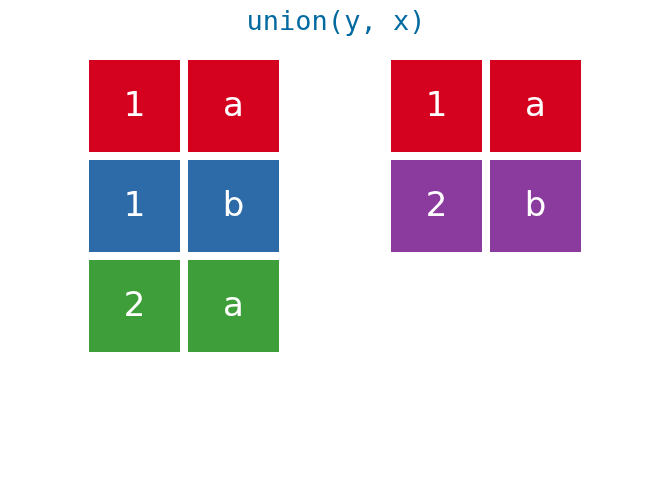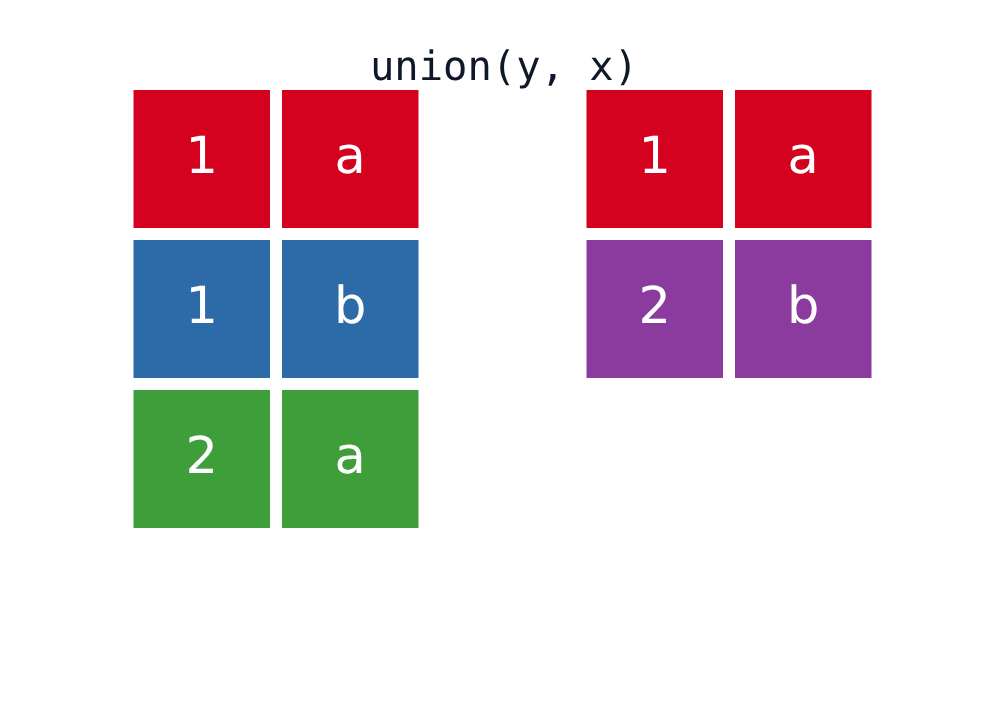--- a/index.html
+++ b/index.html
@@ -57,21 +57,21 @@
     line-height: 34px;
     padding-bottom: 4px;
     user-select: none;
   }
 </style>
 </head>
 <body>
 
 <div id="canvas" style="background: rgb(255, 255, 255);">
 
-  <div id="figure-title" style="color: #0f172a; margin-top: 24px;">union(y, x)</div>
+  <div id="figure-title" style="color: #0369a1;">union(y, x)</div>
 
   <div class="table-group" id="table-left">
 
     <div class="table-row">
       <div class="cell" style="background-color: rgb(212, 2, 31); color: rgb(255, 255, 255);">1</div>
       <div class="cell" style="background-color: rgb(212, 2, 31); color: rgb(255, 255, 255);">a</div>
     </div>
 
     <div class="table-row">
       <div class="cell" style="background-color: rgb(44, 107, 168); color: rgb(255, 255, 255);">1</div>

